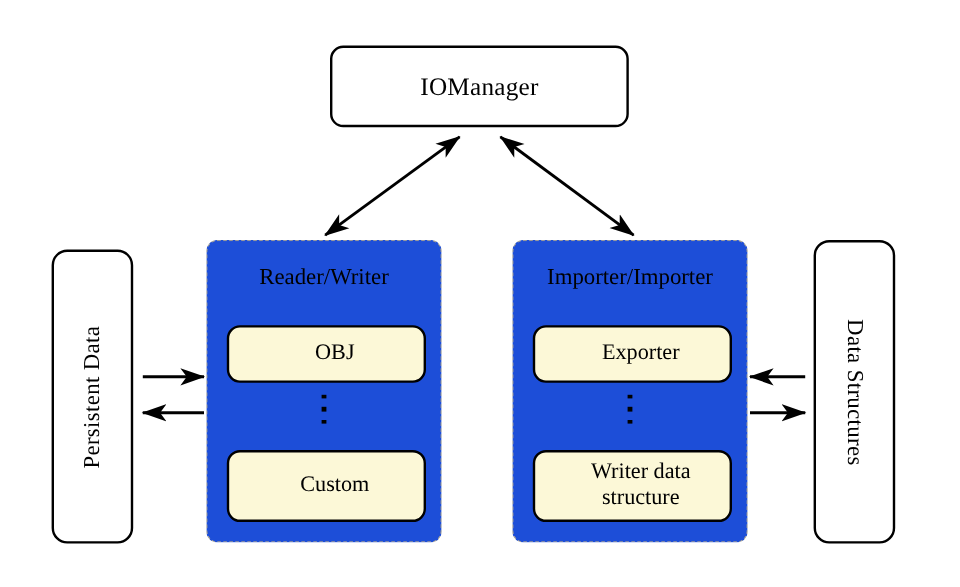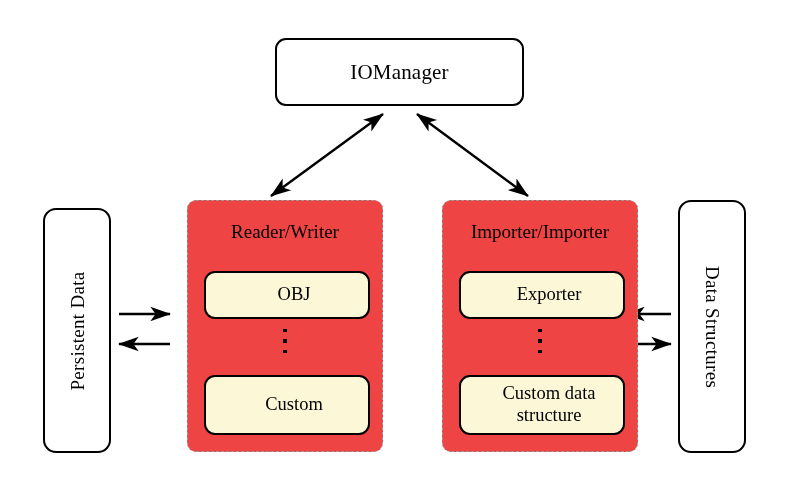--- a/index.html
+++ b/index.html
@@ -75,24 +75,23 @@
     white-space: nowrap;
     font-size: 19px;
     color: #000000;
     letter-spacing: 0.3px;
   }
 
   
   .group-box {
     position: absolute;
     box-sizing: border-box;
-    background: #ef4444;
+    background: #1d4ed8;
     border: 1.6px dashed #9a9a9a;
     border-radius: 9px;
-    margin-left: 15px;
   }
   #reader-writer-group {
     left: 172px;
     top: 200px;
     width: 196px;
     height: 252px;
   }
   #importer-exporter-group {
     left: 427px;
     top: 200px;
@@ -230,19 +229,19 @@
     </div>
 
     <div class="vdots">
       <i></i>
       <i></i>
       <i></i>
     </div>
 
     <div class="plugin-box" id="custom-ds-box">
       <span>
-        <span>Custom data</span><br>
+        <span>Writer data</span><br>
         <span>structure</span>
       </span>
     </div>
   </div>
 
 </div>
 
 </body></html>

